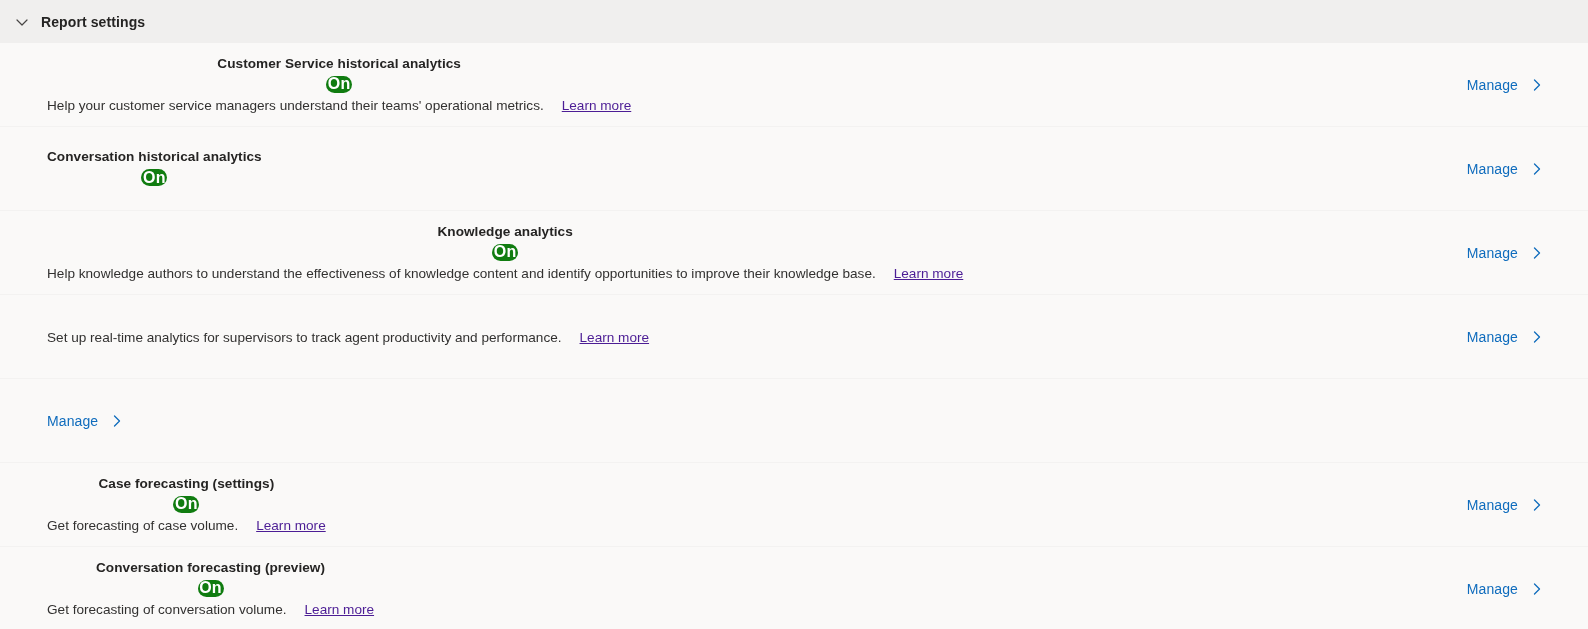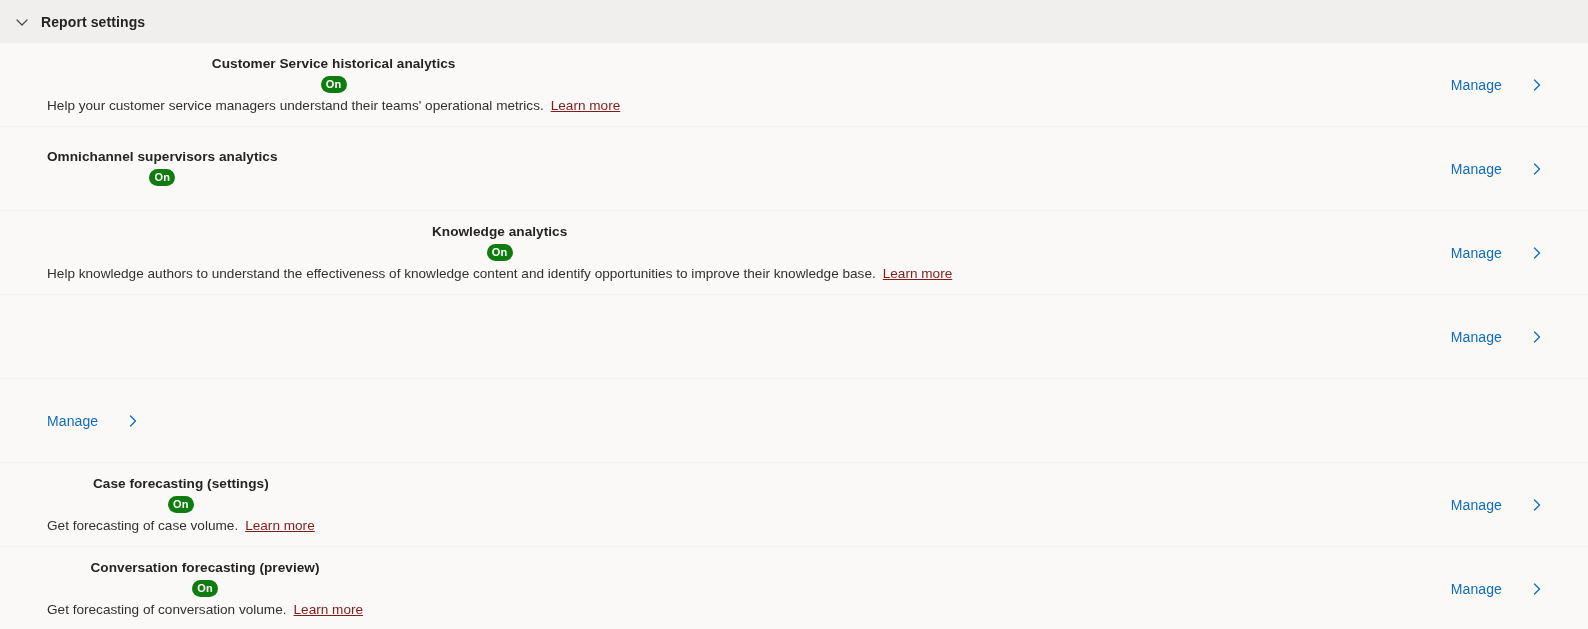--- a/index.html
+++ b/index.html
@@ -92,46 +92,46 @@
   .status-badge {
     display: inline-flex;
     align-items: center;
     justify-content: center;
     height: 17px;
     min-width: 26px;
     padding: 0 0;
     border-radius: 9px;
     background: #107c10;
     color: #ffffff;
-    font-size: 11px;
+    font-size: 16px;
     font-weight: 700;
     line-height: 1;
     box-sizing: border-box;
     letter-spacing: 0.2px;
   }
 
   .row-desc {
     font-size: 13.6px;
     font-weight: 400;
     color: #323130;
     white-space: nowrap;
     line-height: 19px;
   }
   .learn-more {
-    color: #7f1d1d;
+    color: #4c1d95;
     text-decoration: underline;
-    margin-left: 7px;
+    margin-left: 18px;
     cursor: pointer;
     font-size: 13.6px;
   }
 
   .manage-link {
     display: flex;
     align-items: center;
-    gap: 28px;
+    gap: 12px;
     color: #0f6cbd;
     font-size: 14px;
     font-weight: 400;
     cursor: pointer;
     white-space: nowrap;
     flex: 0 0 auto;
   }
   .manage-label { letter-spacing: 0.1px; }
   .manage-chevron {
     display: flex;
@@ -172,21 +172,21 @@
         <svg width="12" height="16" viewBox="0 0 12 16" fill="none" aria-hidden="true">
           <path d="M3.5 3 L8.5 8 L3.5 13" stroke="currentColor" stroke-width="1.3" fill="none" stroke-linecap="round" stroke-linejoin="round"></path>
         </svg>
       </span>
     </div>
   </div>
 
   <div class="setting-row">
     <div class="row-text">
       <div class="row-title-line">
-        <span class="row-title">Omnichannel supervisors analytics</span>
+        <span class="row-title">Conversation historical analytics</span>
         <span class="status-badge">On</span>
       </div>
     </div>
     <div class="manage-link">
       <span class="manage-label">Manage</span>
       <span class="manage-chevron">
         <svg width="12" height="16" viewBox="0 0 12 16" fill="none" aria-hidden="true">
           <path d="M3.5 3 L8.5 8 L3.5 13" stroke="currentColor" stroke-width="1.3" fill="none" stroke-linecap="round" stroke-linejoin="round"></path>
         </svg>
       </span>
@@ -208,20 +208,23 @@
       <span class="manage-chevron">
         <svg width="12" height="16" viewBox="0 0 12 16" fill="none" aria-hidden="true">
           <path d="M3.5 3 L8.5 8 L3.5 13" stroke="currentColor" stroke-width="1.3" fill="none" stroke-linecap="round" stroke-linejoin="round"></path>
         </svg>
       </span>
     </div>
   </div>
 
   <div class="setting-row">
     <div class="row-text">
+      <div class="row-desc">
+        <span>Set up real-time analytics for supervisors to track agent productivity and performance.</span><a class="learn-more">Learn more</a>
+      </div>
     </div>
     <div class="manage-link">
       <span class="manage-label">Manage</span>
       <span class="manage-chevron">
         <svg width="12" height="16" viewBox="0 0 12 16" fill="none" aria-hidden="true">
           <path d="M3.5 3 L8.5 8 L3.5 13" stroke="currentColor" stroke-width="1.3" fill="none" stroke-linecap="round" stroke-linejoin="round"></path>
         </svg>
       </span>
     </div>
   </div>

